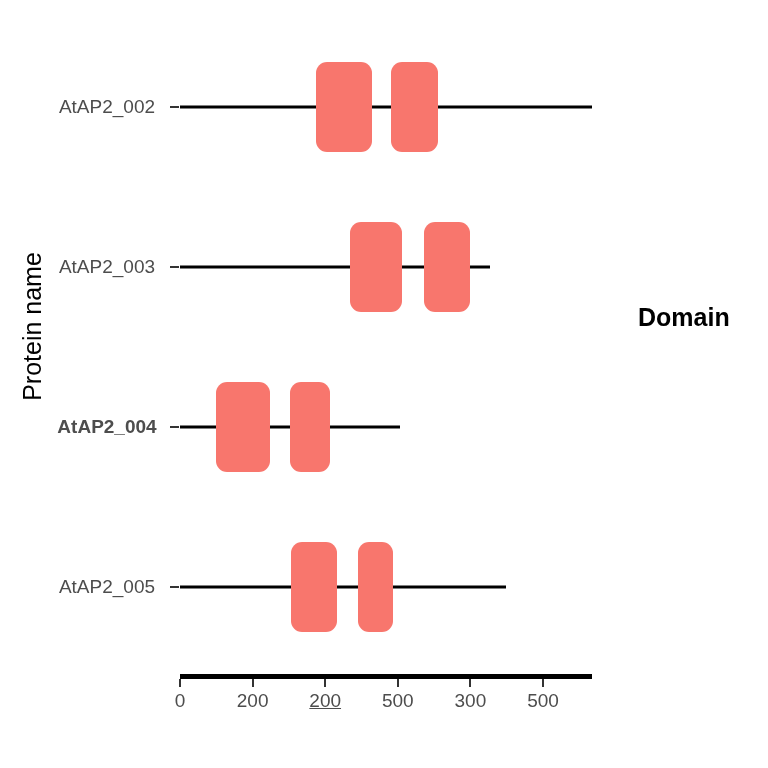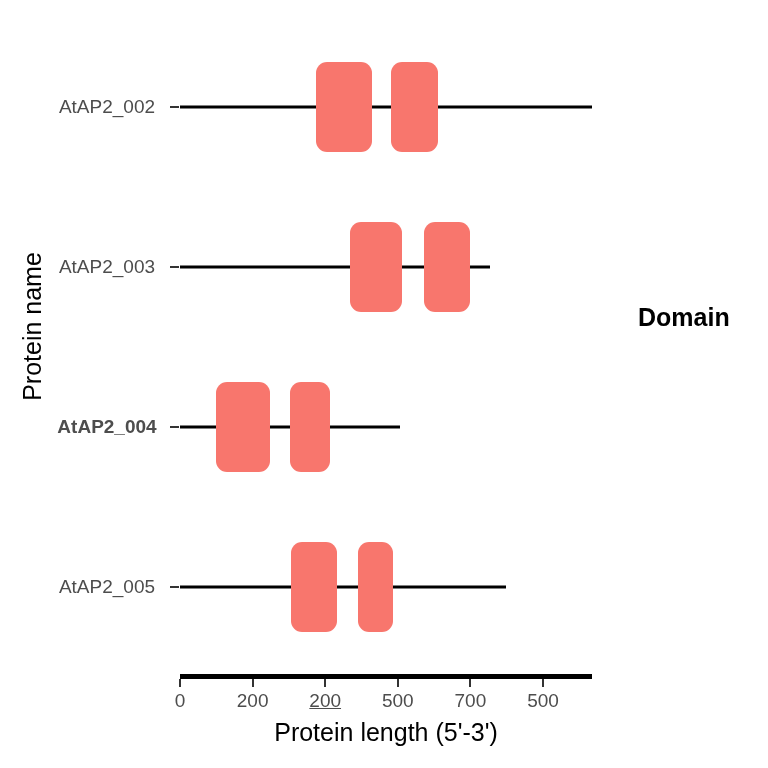--- a/index.html
+++ b/index.html
@@ -156,23 +156,22 @@
   <div id="x-axis-group">
       <div class="x-tick-mark" style="left: 179px;"></div>
       <div class="x-tick-label" style="left: 180px;">0</div>
       <div class="x-tick-mark" style="left: 251.6px;"></div>
       <div class="x-tick-label" style="left: 252.6px;">200</div>
       <div class="x-tick-mark" style="left: 324.2px;"></div>
       <div class="x-tick-label" style="left: 325.2px; text-decoration: underline;">200</div>
       <div class="x-tick-mark" style="left: 396.8px;"></div>
       <div class="x-tick-label" style="left: 397.8px;">500</div>
       <div class="x-tick-mark" style="left: 469.4px;"></div>
-      <div class="x-tick-label" style="left: 470.4px;">700</div>
+      <div class="x-tick-label" style="left: 470.4px;">300</div>
       <div class="x-tick-mark" style="left: 542px;"></div>
       <div class="x-tick-label" style="left: 543px; text-align: right;">500</div>
     </div>
-  <div class="axis-title-x">Protein length (5'-3')</div>
 
   <div class="legend">
     <div class="legend-title">Domain</div>
   </div>
 
 </div>
 
 </body></html>

